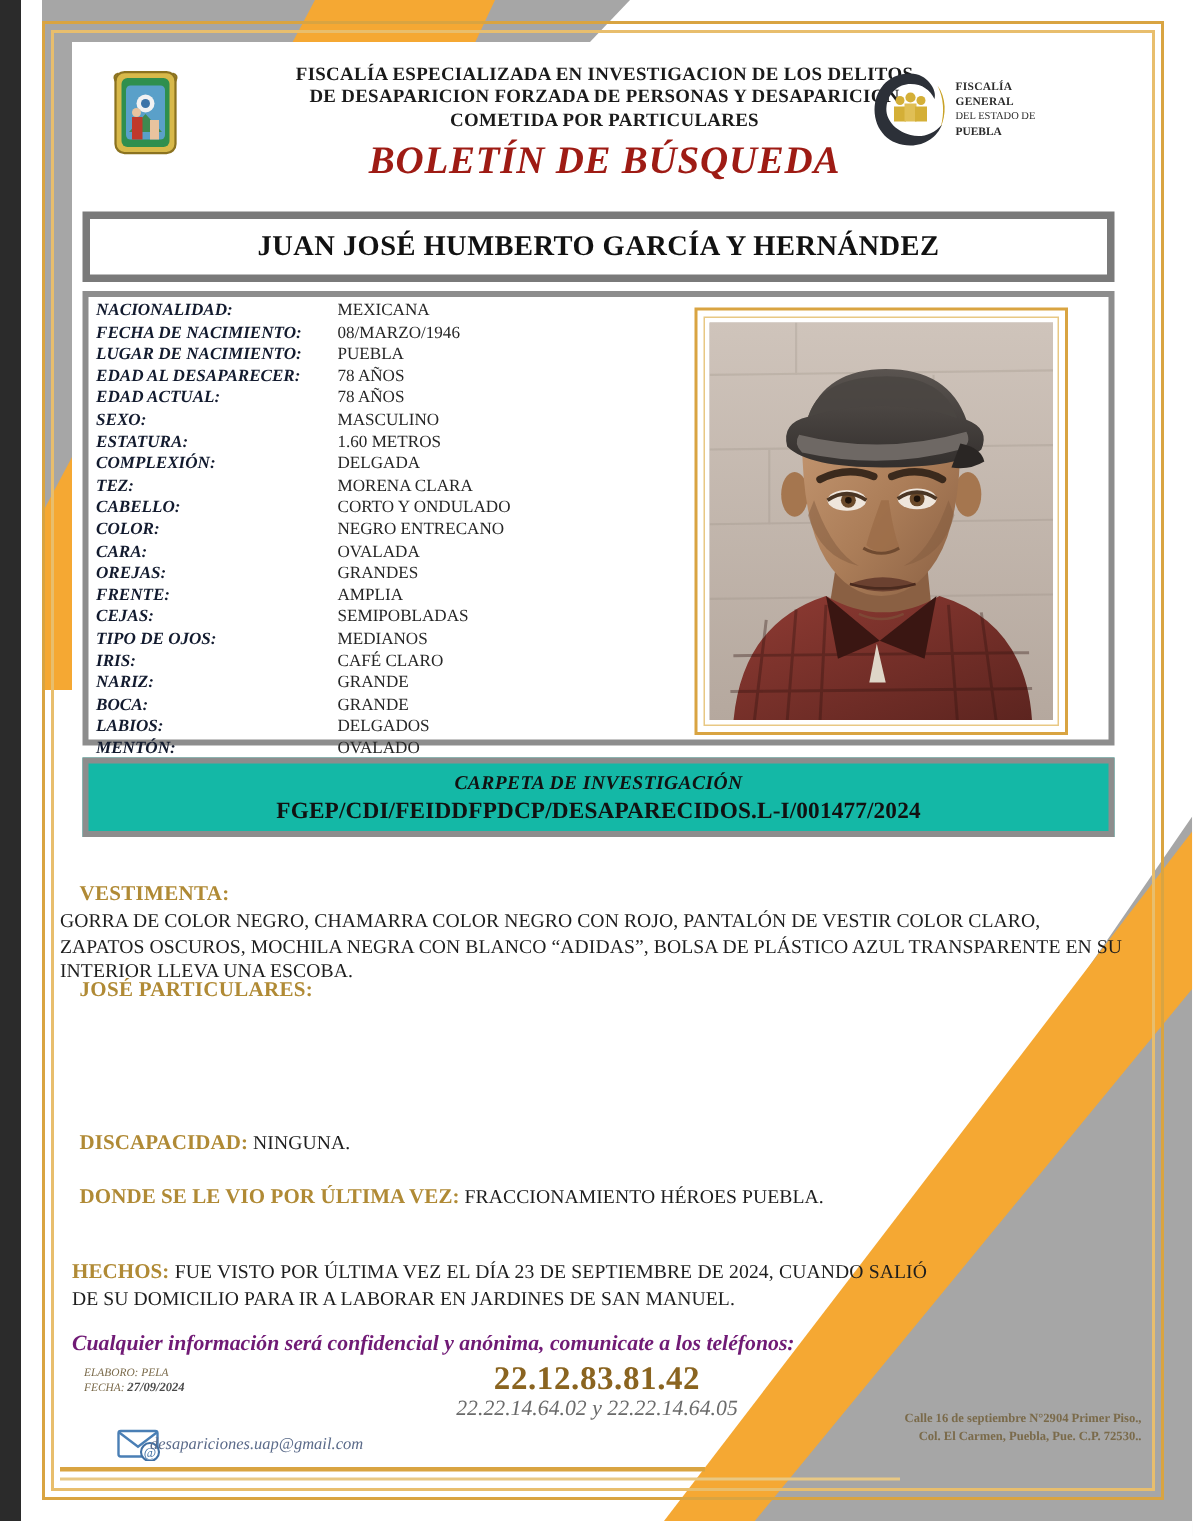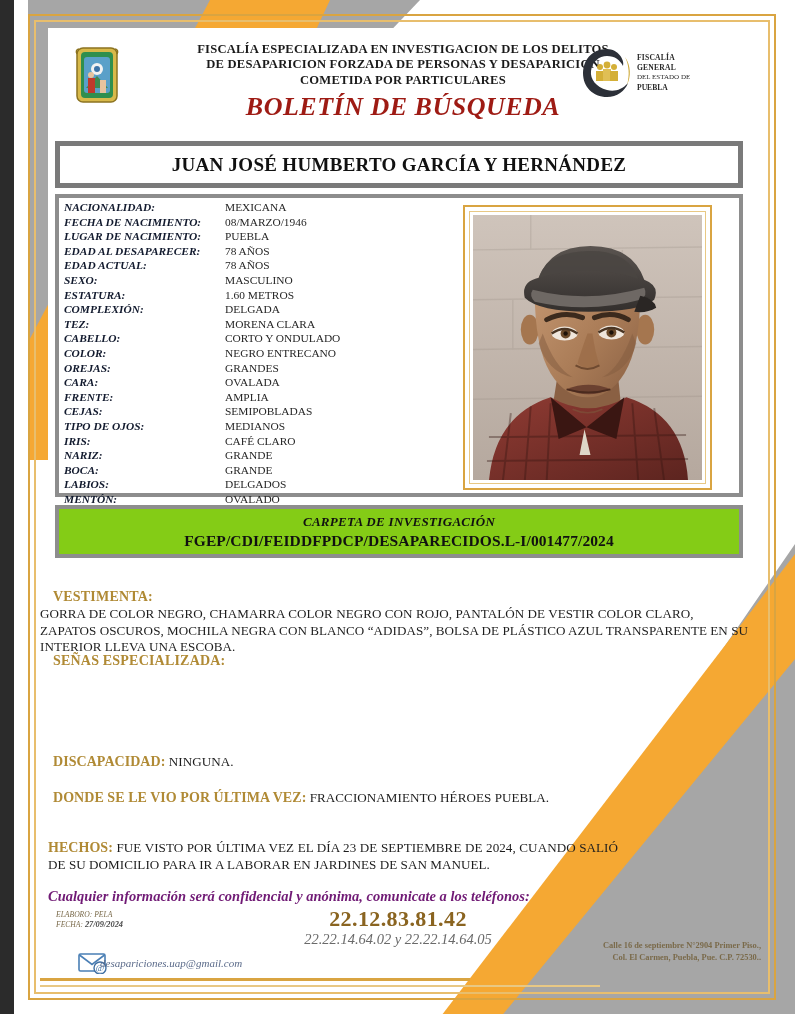--- a/index.html
+++ b/index.html
@@ -216,21 +216,21 @@
   .photo svg { display: block; width: 100%; height: 100%; }
 
   
   .carpeta-box {
     position: absolute;
     left: 55px; top: 505px;
     width: 688px; height: 53px;
     border: 4px solid #8d8d8d;
     display: flex; flex-direction: column;
     align-items: center; justify-content: center;
-    background: #84cc16;
+    background: #14b8a6;
   }
   .carpeta-title {
     font-family: "Liberation Serif", serif;
     font-weight: bold; font-style: italic;
     font-size: 13px; color: #111;
     letter-spacing: .3px;
   }
   .carpeta-num {
     margin-top: 2px;
     font-family: "Liberation Serif", serif;
@@ -450,26 +450,26 @@
         </div>
         <div class="drow">
           <span class="dlabel">CABELLO:</span>
           <span class="dvalue">CORTO Y ONDULADO</span>
         </div>
         <div class="drow">
           <span class="dlabel">COLOR:</span>
           <span class="dvalue">NEGRO ENTRECANO</span>
         </div>
         <div class="drow">
+          <span class="dlabel">CARA:</span>
+          <span class="dvalue">OVALADA</span>
+        </div>
+        <div class="drow">
           <span class="dlabel">OREJAS:</span>
           <span class="dvalue">GRANDES</span>
-        </div>
-        <div class="drow">
-          <span class="dlabel">CARA:</span>
-          <span class="dvalue">OVALADA</span>
         </div>
         <div class="drow">
           <span class="dlabel">FRENTE:</span>
           <span class="dvalue">AMPLIA</span>
         </div>
         <div class="drow">
           <span class="dlabel">CEJAS:</span>
           <span class="dvalue">SEMIPOBLADAS</span>
         </div>
         <div class="drow">
@@ -587,21 +587,21 @@
     </div>
 
     <div class="carpeta-box">
       <div class="carpeta-title">CARPETA DE INVESTIGACIÓN</div>
       <div class="carpeta-num">FGEP/CDI/FEIDDFPDCP/DESAPARECIDOS.L-I/001477/2024</div>
     </div>
 
     <div class="sec-heading" style="left:53px; top:589px;">VESTIMENTA:</div>
     <div class="sec-body" style="left:40px; top:606px; width:713px;">GORRA DE COLOR NEGRO, CHAMARRA COLOR NEGRO CON ROJO, PANTALÓN DE VESTIR COLOR CLARO, ZAPATOS OSCUROS, MOCHILA NEGRA CON BLANCO “ADIDAS”, BOLSA DE PLÁSTICO AZUL TRANSPARENTE EN SU INTERIOR LLEVA UNA ESCOBA.</div>
 
-    <div class="sec-heading" style="left:53px; top:653px;">SEÑAS ESPECIALIZADA:</div>
+    <div class="sec-heading" style="left:53px; top:653px;">JOSÉ PARTICULARES:</div>
 
     <div class="sec-body" style="left:53px; top:754px; width:660px;">
       <span class="inline-heading">DISCAPACIDAD:</span>
       <span class="inline-val">NINGUNA.</span>
     </div>
 
     <div class="sec-body" style="left:53px; top:790px; width:680px;">
       <span class="inline-heading">DONDE SE LE VIO POR ÚLTIMA VEZ:</span>
       <span class="inline-val">FRACCIONAMIENTO HÉROES PUEBLA.</span>
     </div>

